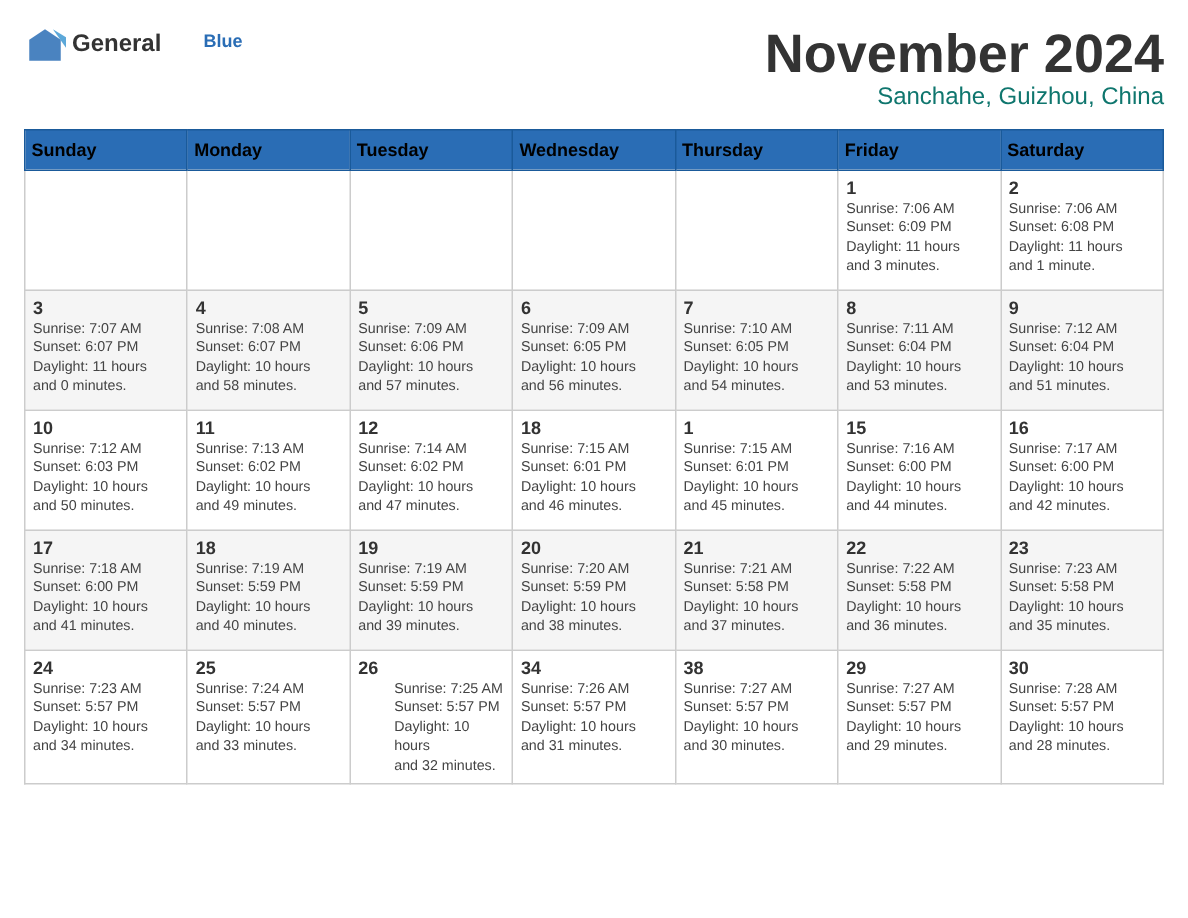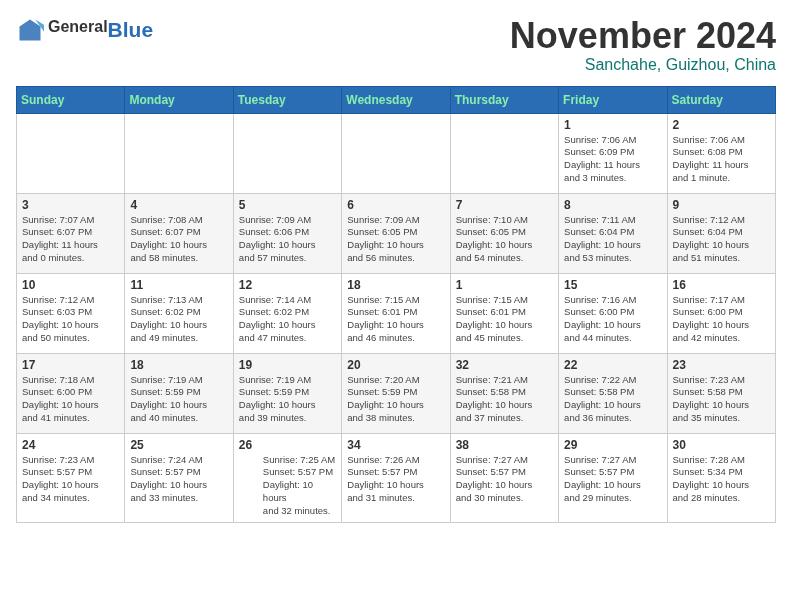--- a/index.html
+++ b/index.html
@@ -25,23 +25,24 @@
       display: flex;
       flex-direction: row;
       line-height: 1.1;
     }
     .logo-general {
       font-size: 16px;
       font-weight: bold;
       color: #333;
     }
     .logo-blue {
-      font-size: 21px;
+      font-size: 12px;
       font-weight: bold;
       color: #2a6db5;
+      margin-left: 28px;
     }
     .logo-icon {
       width: 28px;
       height: 28px;
     }
     .title-section {
       text-align: right;
     }
     .month-title {
       font-size: 36px;
@@ -53,21 +54,21 @@
       font-size: 16px;
       color: #0f766e;
     }
     .calendar {
       width: 100%;
       border-collapse: collapse;
       border: 1px solid #ccc;
     }
     .calendar th {
       background-color: #2a6db5;
-      color: #86efac;
+      color: #000000;
       font-size: 12px;
       font-weight: bold;
       padding: 6px 4px;
       text-align: left;
       border: 1px solid #1a5a9a;
     }
     .calendar td {
       border: 1px solid #ccc;
       vertical-align: top;
       padding: 4px 5px;
@@ -275,21 +276,21 @@
 and 39 minutes.</div>
         </td>
         <td>
           <span class="day-number">20</span>
           <div class="day-info" style="white-space: pre-line;">Sunrise: 7:20 AM
 Sunset: 5:59 PM
 Daylight: 10 hours
 and 38 minutes.</div>
         </td>
         <td>
-          <span class="day-number">32</span>
+          <span class="day-number">21</span>
           <div class="day-info" style="white-space: pre-line;">Sunrise: 7:21 AM
 Sunset: 5:58 PM
 Daylight: 10 hours
 and 37 minutes.</div>
         </td>
         <td>
           <span class="day-number">22</span>
           <div class="day-info" style="white-space: pre-line;">Sunrise: 7:22 AM
 Sunset: 5:58 PM
 Daylight: 10 hours
@@ -342,19 +343,19 @@
         <td>
           <span class="day-number">29</span>
           <div class="day-info" style="white-space: pre-line;">Sunrise: 7:27 AM
 Sunset: 5:57 PM
 Daylight: 10 hours
 and 29 minutes.</div>
         </td>
         <td>
           <span class="day-number">30</span>
           <div class="day-info" style="white-space: pre-line;">Sunrise: 7:28 AM
-Sunset: 5:34 PM
+Sunset: 5:57 PM
 Daylight: 10 hours
 and 28 minutes.</div>
         </td>
       </tr>
     </tbody>
 </table>
 
 </body></html>

